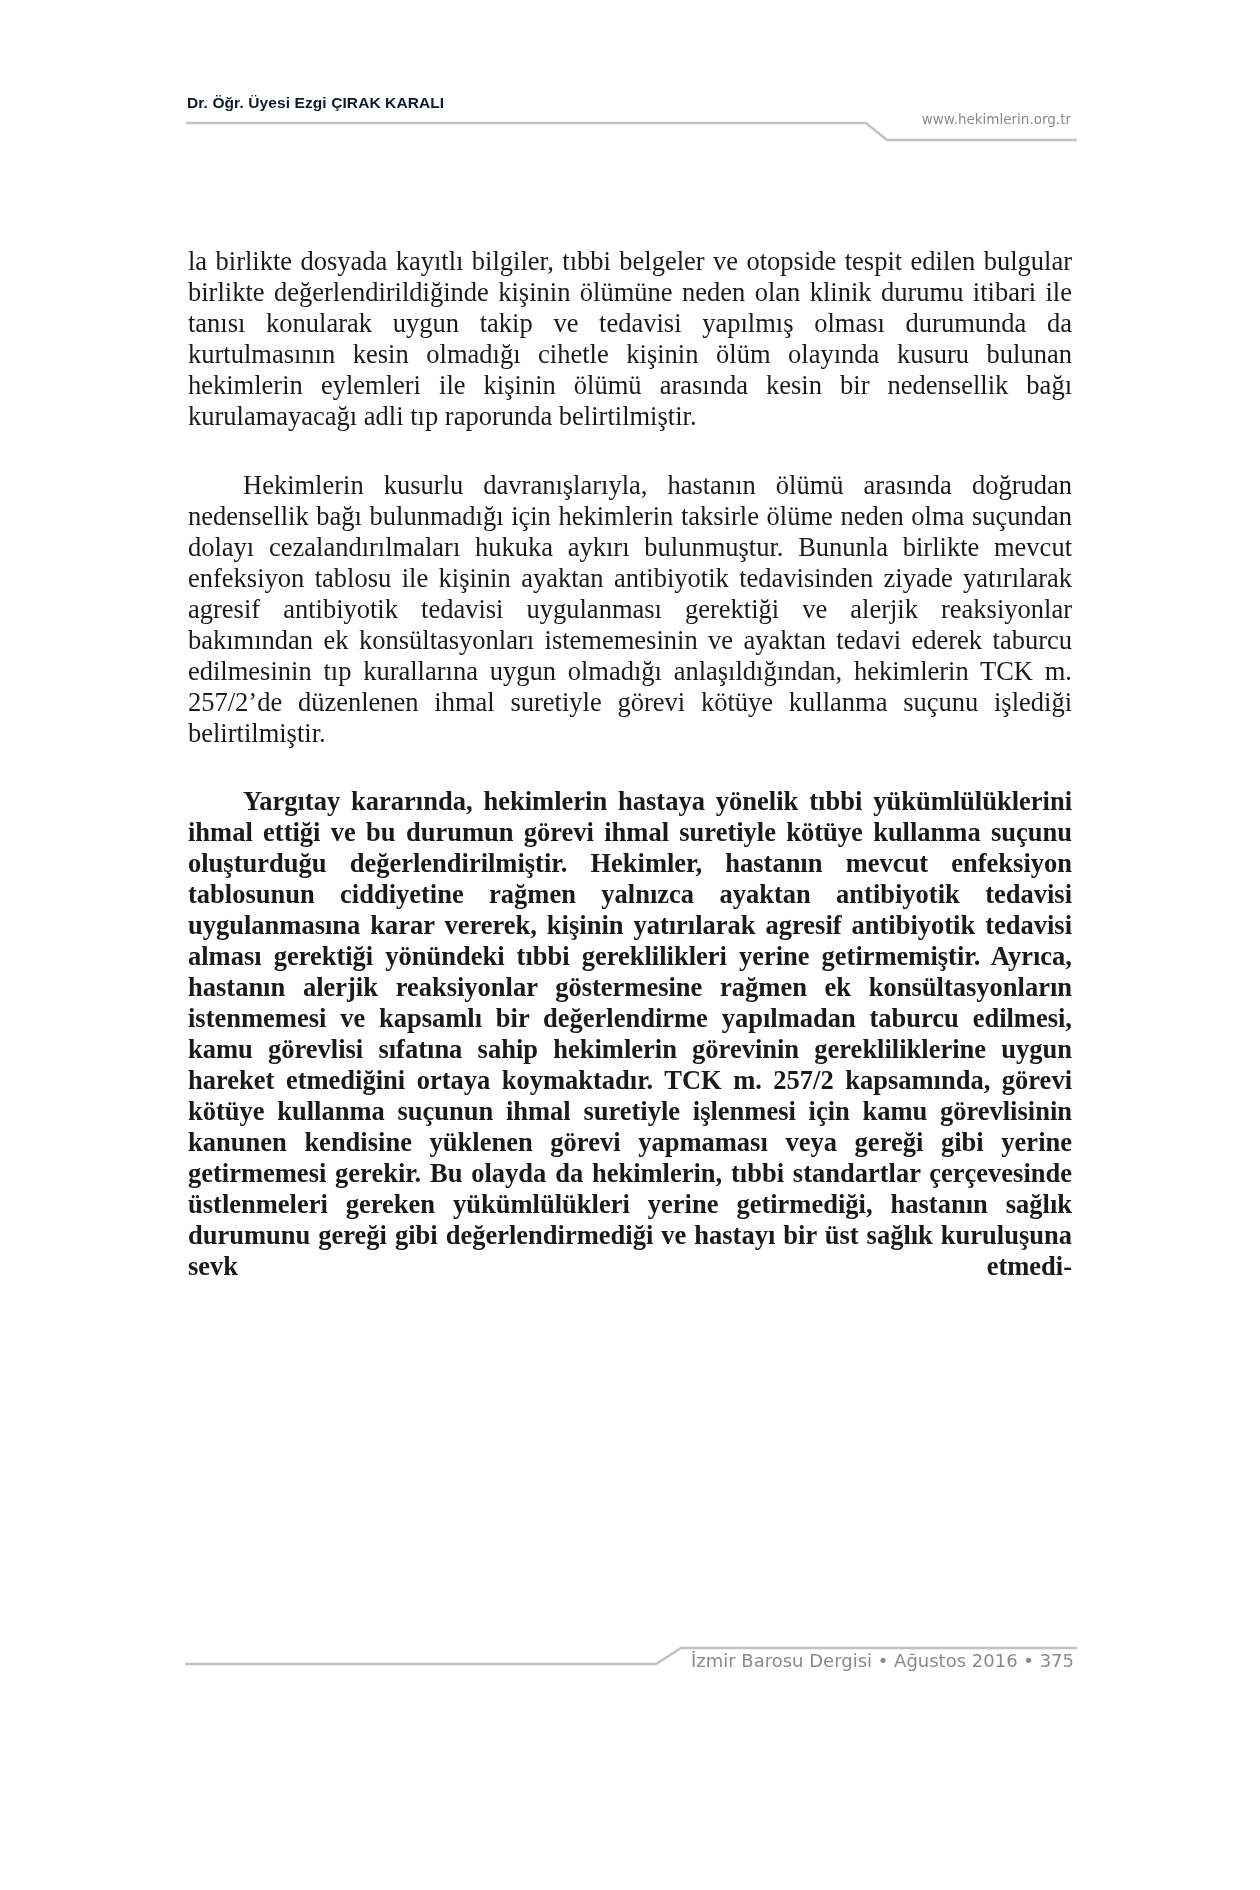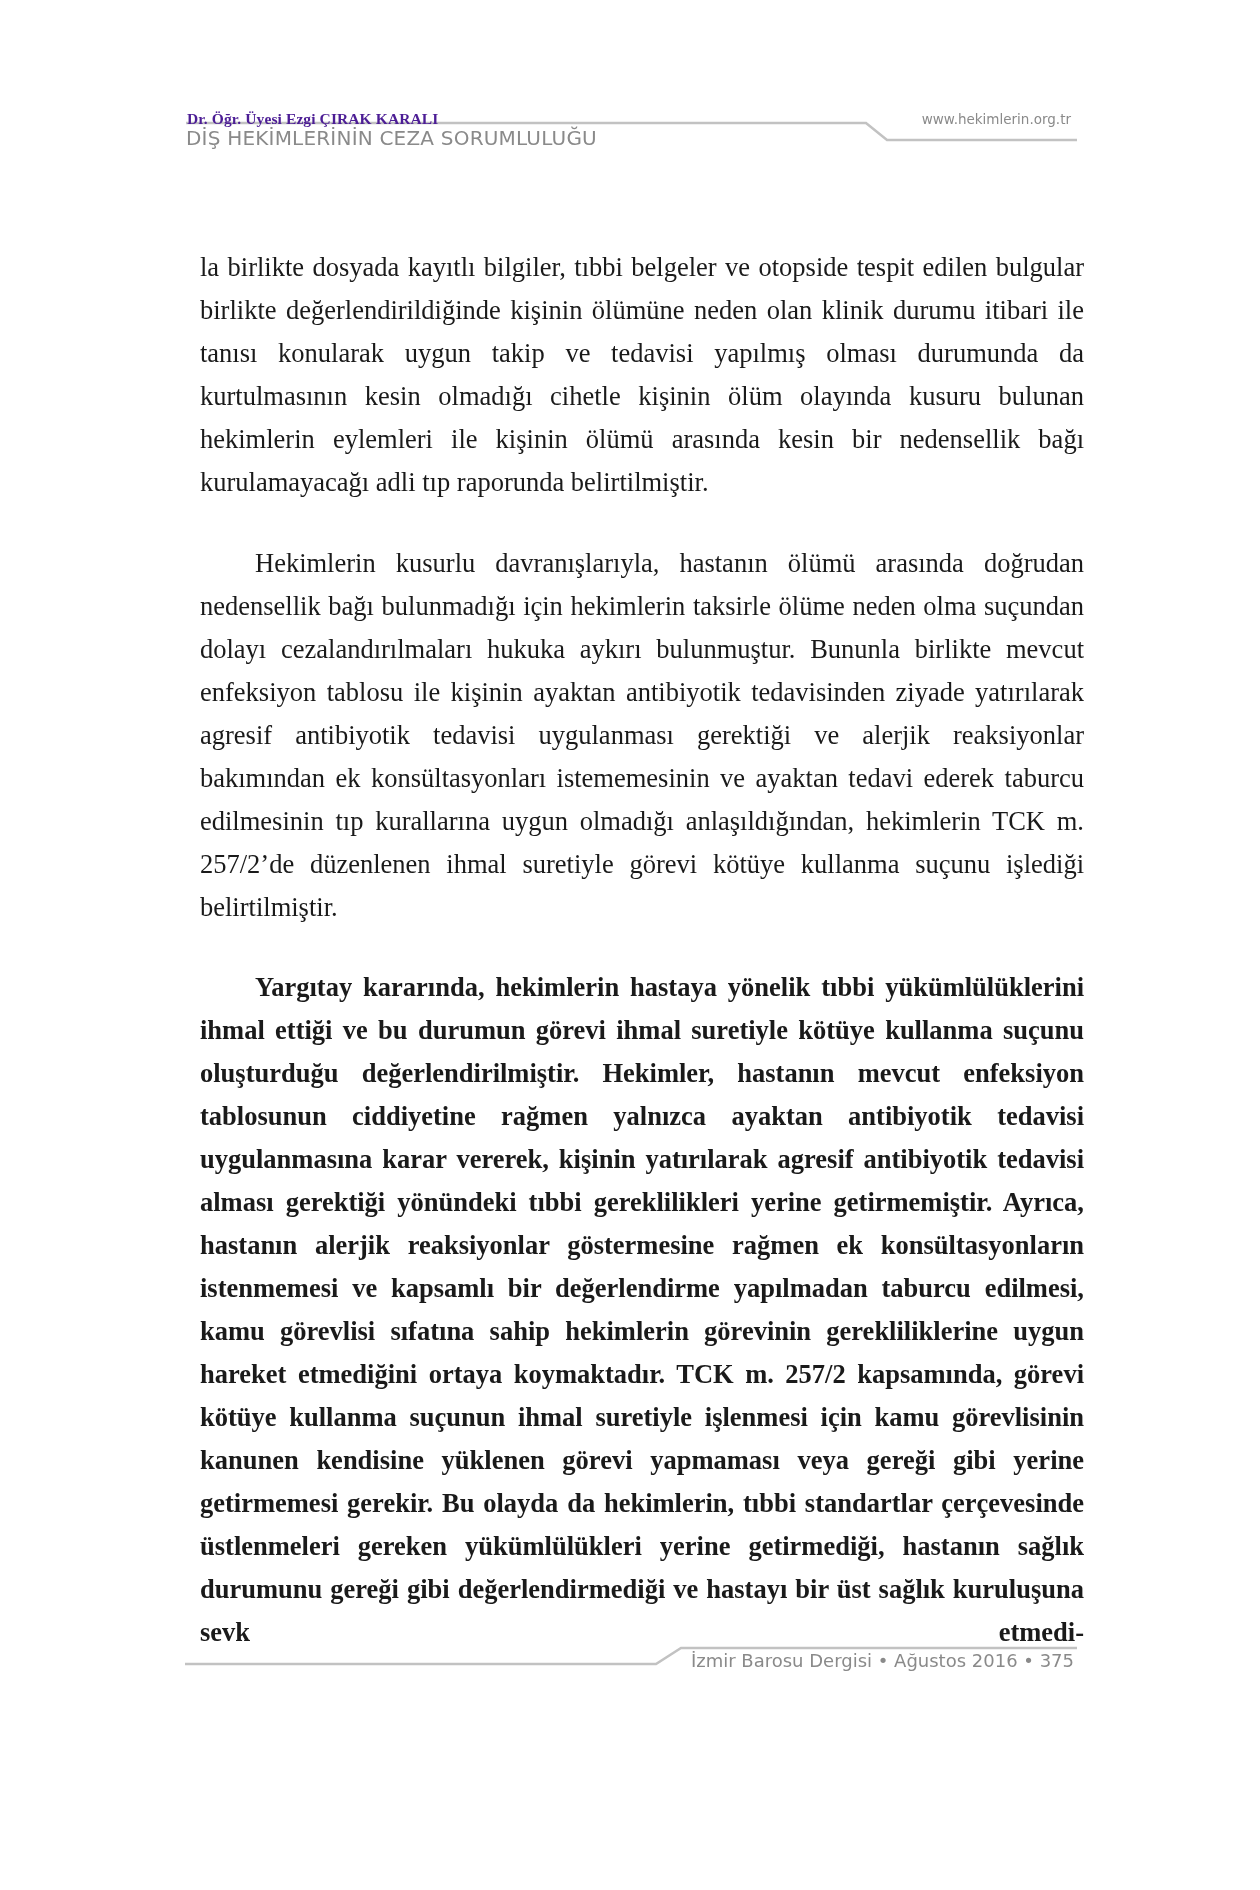--- a/index.html
+++ b/index.html
@@ -1,37 +1,37 @@
 <!DOCTYPE html>
 <html><head>
   <meta charset="utf-8">
   <style>
     html, body { margin: 0; padding: 0; background: #ffffff; }
     body { width: 1260px; height: 1890px; position: relative; overflow: hidden; }
     .page { position: absolute; left: 0; top: 0; width: 1260px; height: 1890px; background: #ffffff; }
     .header-author {
-      position: absolute; left: 187px; top: 110px;
-      font-family: Liberation Serif, serif; font-weight: bold;
-      font-size: 15.5px; color: #4c1d95; letter-spacing: 0.1px; white-space: nowrap;
+      position: absolute; left: 187px; top: 94px;
+      font-family: Liberation Sans, sans-serif; font-weight: bold;
+      font-size: 15.5px; color: #0f172a; letter-spacing: 0.1px; white-space: nowrap;
     }
     .header-title {
       position: absolute; left: 186px; top: 126px;
       font-family: "DejaVu Sans", sans-serif; font-weight: normal;
       font-size: 20px; color: #8a8a8a; letter-spacing: 0.2px; white-space: nowrap;
     }
     .header-url {
       position: absolute; right: 189px; top: 111px;
       font-family: "DejaVu Sans", sans-serif; font-size: 13.5px; color: #8a8a8a; white-space: nowrap;
     }
     .rule-svg { position: absolute; left: 0; top: 0; width: 1260px; height: 1890px; pointer-events: none; }
     .body-text {
       position: absolute; left: 188px; top: 246px; width: 884px;
       font-family: "Liberation Serif", "DejaVu Serif", serif;
-      font-size: 26.5px; line-height: 43px; color: #1a1a1a;
-      text-align: justify; hyphens: manual; margin-left: 12px;
+      font-size: 26.5px; line-height: 31px; color: #1a1a1a;
+      text-align: justify; hyphens: manual;
     }
     .body-text p { margin: 0; text-align: justify; text-align-last: left; }
     .body-text p.indent { text-indent: 55px; }
     .body-text p + p { margin-top: 37.6px; }
     .body-text p.cont-end { text-align-last: justify; font-weight: bold; }
     .footer-text {
       position: absolute; right: 186px; top: 1650px;
       font-family: "DejaVu Sans", sans-serif; font-size: 18px; color: #8a8a8a; white-space: nowrap;
     }
   </style>
@@ -41,21 +41,20 @@
 <div class="page">
 
   <svg class="rule-svg" viewBox="0 0 1260 1890" xmlns="http://www.w3.org/2000/svg">
 
     <polyline points="186,123 866,123 887,140 1077,140" fill="none" stroke="#c2c2c2" stroke-width="2.5"></polyline>
 
     <polyline points="185,1664 656,1664 681,1648 1077,1648" fill="none" stroke="#c2c2c2" stroke-width="2.5"></polyline>
   </svg>
 
   <div class="header-author">Dr. Öğr. Üyesi Ezgi ÇIRAK KARALI</div>
-  <div class="header-title">DİŞ HEKİMLERİNİN CEZA SORUMLULUĞU</div>
   <div class="header-url">www.hekimlerin.org.tr</div>
 
   <div class="body-text">
     <p>la birlikte dosyada kayıtlı bilgiler, tıbbi belgeler ve otopside tespit edilen bulgular birlikte değerlendirildiğinde kişinin ölümüne neden olan klinik durumu itibari ile tanısı konularak uygun takip ve tedavisi yapılmış ol­ması durumunda da kurtulmasının kesin olmadığı cihetle kişinin ölüm olayında kusuru bulunan hekimlerin eylemleri ile kişinin ölümü arasın­da kesin bir nedensellik bağı kurulamayacağı adli tıp raporunda belirtil­miştir.</p>
     <p class="indent">Hekimlerin kusurlu davranışlarıyla, hastanın ölümü arasında doğ­rudan nedensellik bağı bulunmadığı için hekimlerin taksirle ölüme neden olma suçundan dolayı cezalandırılmaları hukuka aykırı bulun­muştur. Bununla birlikte mevcut enfeksiyon tablosu ile kişinin ayaktan antibiyotik tedavisinden ziyade yatırılarak agresif antibiyotik tedavisi uygulanması gerektiği ve alerjik reaksiyonlar bakımından ek konsül­tasyonları istememesinin ve ayaktan tedavi ederek taburcu edilmesi­nin tıp kurallarına uygun olmadığı anlaşıldığından, hekimlerin TCK m. 257/2’de düzenlenen ihmal suretiyle görevi kötüye kullanma suçunu işlediği belirtilmiştir.</p>
     <p class="indent cont-end">Yargıtay kararında, hekimlerin hastaya yönelik tıbbi yükümlülük­lerini ihmal ettiği ve bu durumun görevi ihmal suretiyle kötüye kullan­ma suçunu oluşturduğu değerlendirilmiştir. Hekimler, hastanın mevcut enfeksiyon tablosunun ciddiyetine rağmen yalnızca ayaktan antibiyo­tik tedavisi uygulanmasına karar vererek, kişinin yatırılarak agresif an­tibiyotik tedavisi alması gerektiği yönündeki tıbbi gereklilikleri yerine getirmemiştir. Ayrıca, hastanın alerjik reaksiyonlar göstermesine rağ­men ek konsültasyonların istenmemesi ve kapsamlı bir değerlendirme yapılmadan taburcu edilmesi, kamu görevlisi sıfatına sahip hekimlerin görevinin gerekliliklerine uygun hareket etmediğini ortaya koymakta­dır. TCK m. 257/2 kapsamında, görevi kötüye kullanma suçunun ihmal suretiyle işlenmesi için kamu görevlisinin kanunen kendisine yüklenen görevi yapmaması veya gereği gibi yerine getirmemesi gerekir. Bu olay­da da hekimlerin, tıbbi standartlar çerçevesinde üstlenmeleri gereken yükümlülükleri yerine getirmediği, hastanın sağlık durumunu gereği gibi değerlendirmediği ve hastayı bir üst sağlık kuruluşuna sevk etmedi-</p>
   </div>
 
   <div class="footer-text">İzmir Barosu Dergisi • Ağustos 2016 • 375</div>
 

